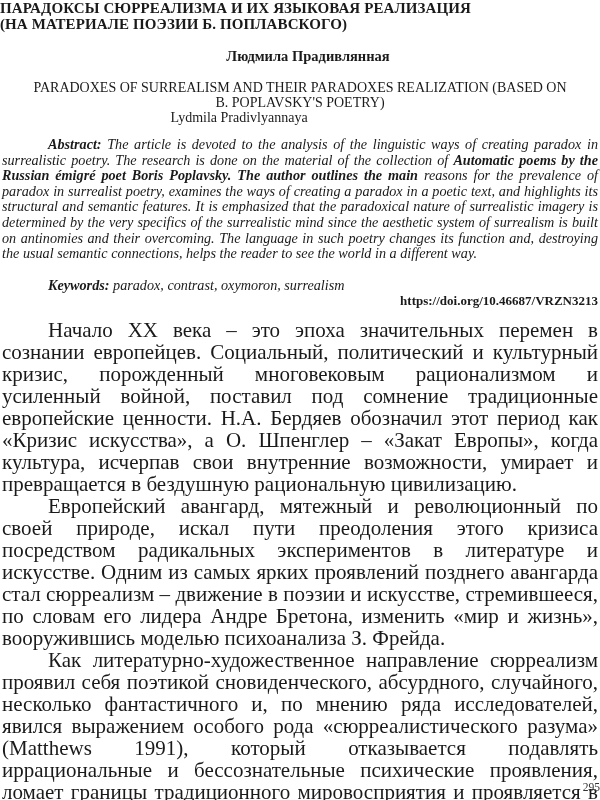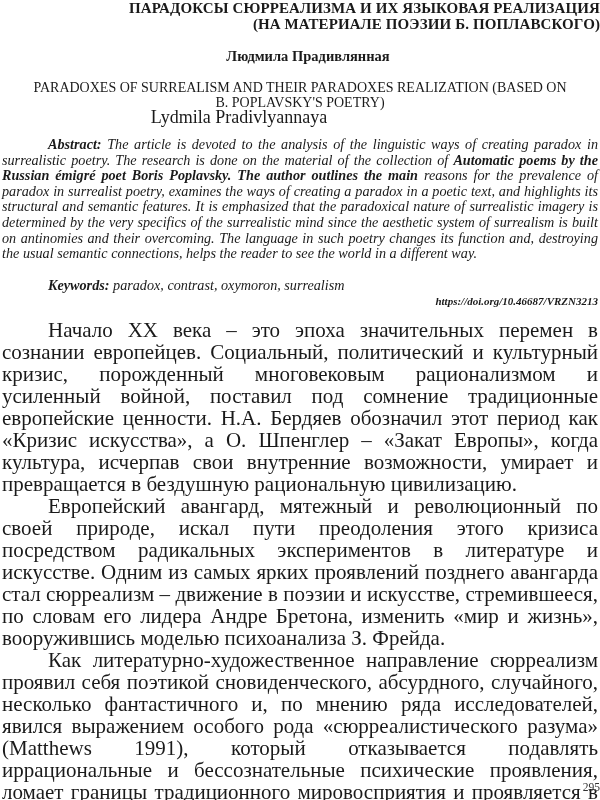--- a/index.html
+++ b/index.html
@@ -18,21 +18,21 @@
     .page {
       position: absolute;
       left: 0; top: 0;
       width: 600px;
       height: 800px;
     }
     .title {
       position: absolute;
       left: 0; width: 600px;
       top: 0;
-      text-align: right;
+      text-align: left;
       font-weight: bold;
       font-size: 15px;
       line-height: 16px;
       letter-spacing: 0.1px;
     }
     .author-ru {
       position: absolute;
       left: 8px; width: 600px;
       top: 48px;
       text-align: center;
@@ -46,21 +46,21 @@
       top: 80px;
       text-align: center;
       font-size: 14px;
       line-height: 15px;
     }
     .author-en {
       position: absolute;
       left: 0; width: 478px;
       top: 110px;
       text-align: center;
-      font-size: 18px;
+      font-size: 14px;
       line-height: 15px;
     }
     .abstract {
       position: absolute;
       left: 2px; width: 596px;
       top: 137px;
       font-style: italic;
       font-size: 14.2px;
       line-height: 15.6px;
       text-align: justify;
@@ -75,23 +75,22 @@
       top: 278px;
       font-style: italic;
       font-size: 14.2px;
       line-height: 15px;
     }
     .keywords .label { font-weight: bold; }
     .doi {
       position: absolute;
       right: 2px;
       top: 293px;
-      font-style: italic;
       font-weight: bold;
-      font-size: 11px;
+      font-size: 13px;
       line-height: 16px;
     }
     .body-text {
       position: absolute;
       left: 2px; width: 596px;
       top: 319px;
       font-size: 21px;
       line-height: 22px;
       text-align: justify;
     }

